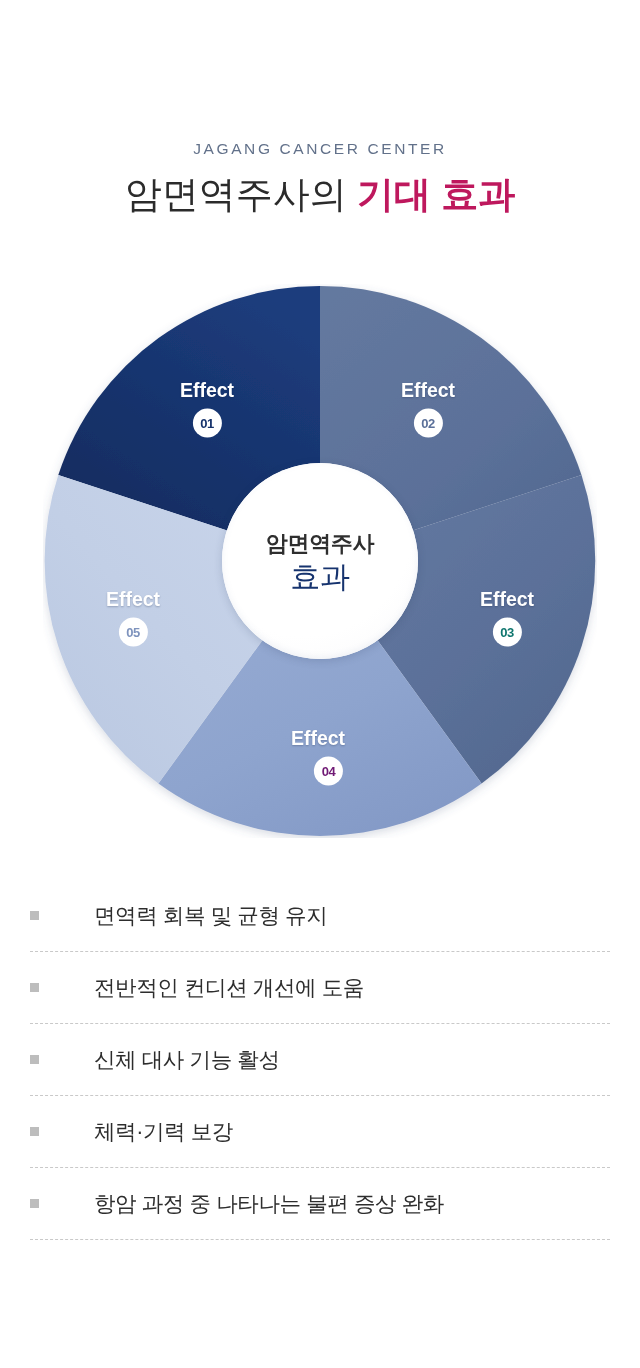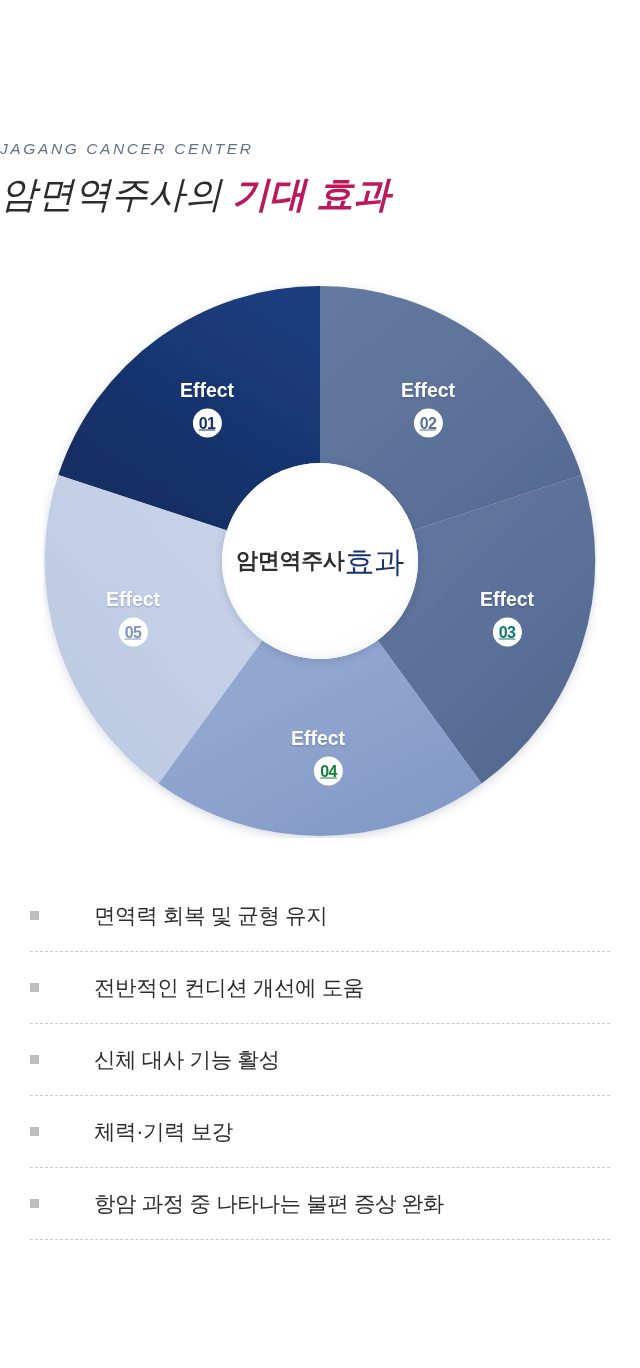--- a/index.html
+++ b/index.html
@@ -18,21 +18,21 @@
     height: 1368px;
     background: #ffffff;
   }
 
   
   .header {
     position: absolute;
     top: 138px;
     left: 0;
     width: 640px;
-    font-style: italic;
+    text-align: center;
   }
 
   .eyebrow {
     font-size: 15.5px;
     letter-spacing: 2.6px;
     color: #62718a;
     font-weight: 400;
     line-height: 22px;
     white-space: nowrap;
   }
@@ -72,21 +72,21 @@
     left: 50%;
     top: 50%;
     width: 196px;
     height: 196px;
     margin-left: -98px;
     margin-top: -98px;
     border-radius: 50%;
     background: radial-gradient(circle at 42% 34%, #ffffff 0%, #ffffff 62%, #fbfbfc 86%, #f4f5f8 100%);
     box-shadow: 0 2px 9px rgba(40,55,90,0.18), inset 0 -2px 6px rgba(120,140,175,0.10);
     display: flex;
-    flex-direction: row;
+    flex-direction: column;
     align-items: center;
     justify-content: center;
     z-index: 4;
   }
   .hub-line1 {
     font-size: 22px;
     line-height: 30px;
     font-weight: 700;
     color: #2e2e2e;
     letter-spacing: -0.3px;
@@ -116,31 +116,30 @@
     flex-direction: column;
   }
   .seg-badge {
     width: 29px;
     height: 29px;
     border-radius: 50%;
     background: #ffffff;
     display: flex;
     align-items: center;
     justify-content: center;
-    font-size: 16px;
+    font-size: 13px;
     font-weight: 700;
     letter-spacing: -0.6px;
     text-shadow: none;
     flex: none;
-    text-decoration: underline;
   }
   .b-01 { color: #16326b; }
   .b-02 { color: #5b7099; }
   .b-03 { color: #0f766e; }
-  .b-04 { color: #15803d; margin-left: 21px; }
+  .b-04 { color: #701a75; margin-left: 21px; }
   .b-05 { color: #7e93bd; }
 
   
   .list {
     position: absolute;
     left: 30px;
     top: 880px;
     width: 580px;
   }
   .list-item {

